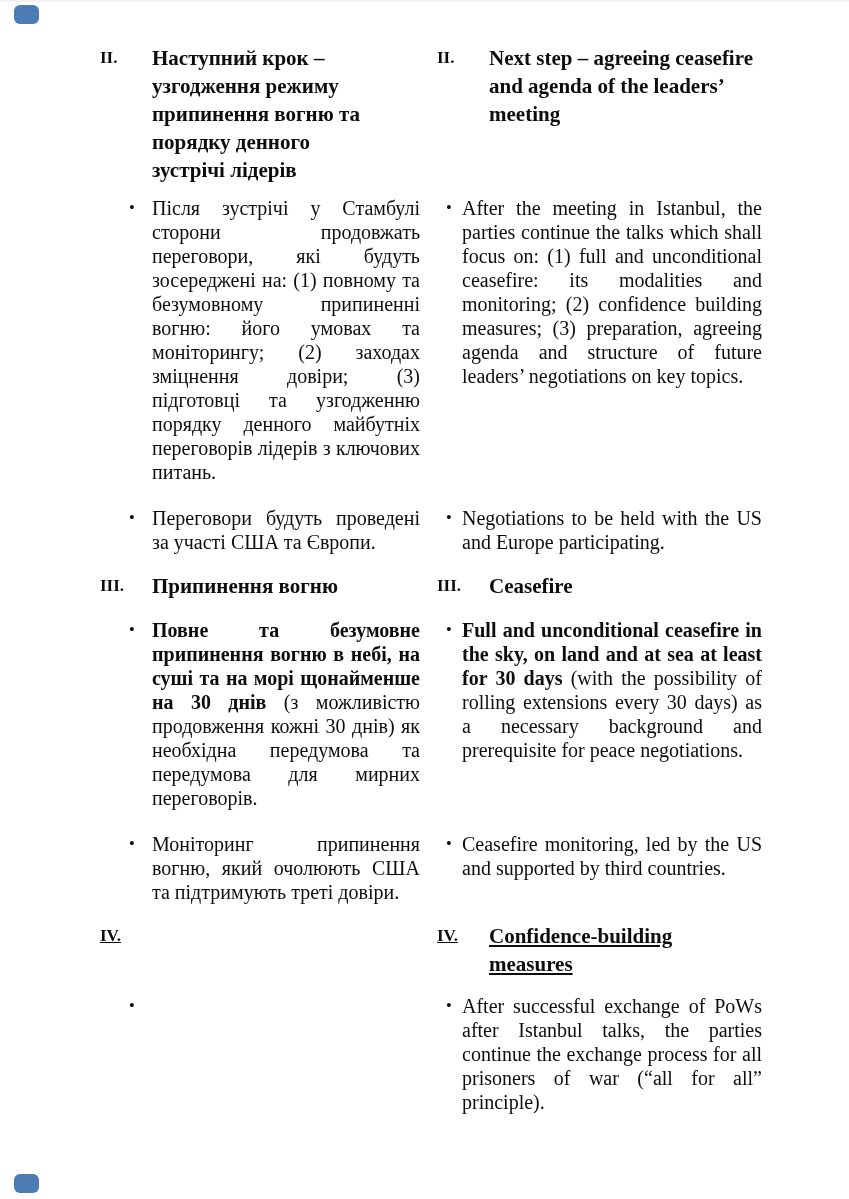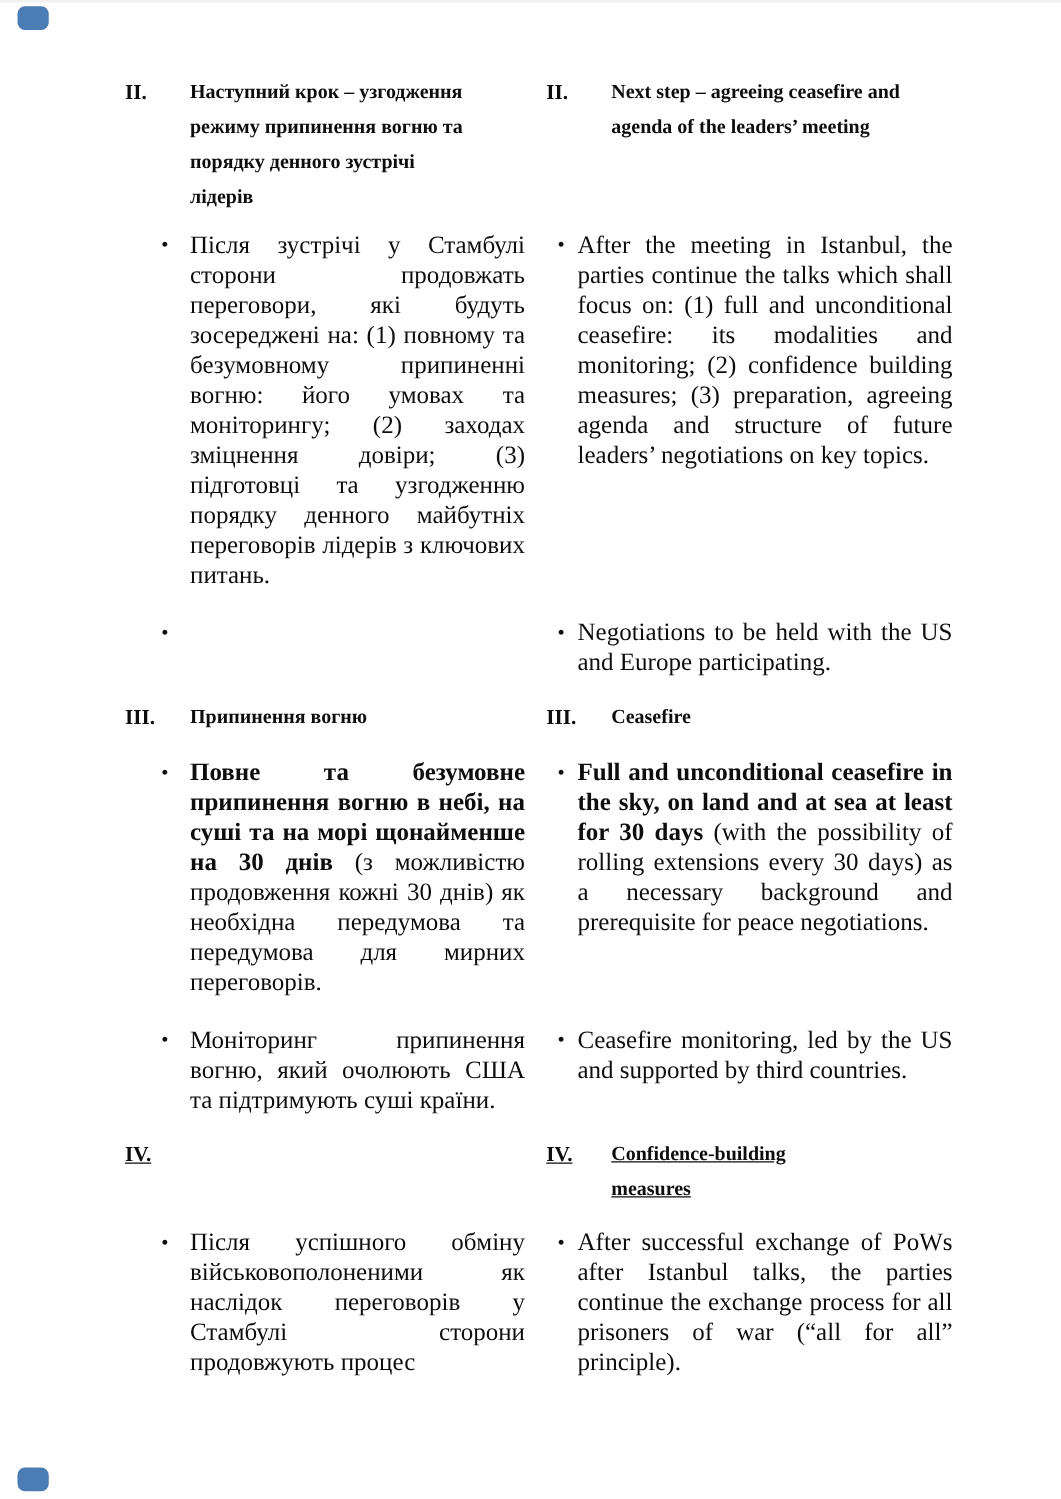--- a/index.html
+++ b/index.html
@@ -9,32 +9,32 @@
     font-family:"Liberation Serif", "DejaVu Serif", serif;
     color:#0d0d0d;
     overflow:hidden;
     position:relative;
   }
   .hairline { position:absolute; top:0; left:0; width:849px; height:2px; background:#f1f1f1; }
   .corner-fragment { position:absolute; width:25px; height:19px; border-radius:6px; }
   .corner-fragment.top { left:14px; top:5px; }
   .corner-fragment.bottom { left:14px; top:1174px; }
 
-  .page { position:absolute; left:0; top:0; width:849px; height:1199px; padding:60px 0 0 100px; box-sizing:border-box; }
+  .page { position:absolute; left:0; top:0; width:849px; height:1199px; padding:44px 0 0 100px; box-sizing:border-box; }
 
   .row { display:flex; align-items:flex-start; }
   .col-left  { width:320px; flex:none; display:flex; align-items:flex-start; }
   .col-right { width:325px; flex:none; margin-left:17px; display:flex; align-items:flex-start; }
 
   .numeral {
     width:52px; flex:none;
     font-weight:bold; font-size:17px; line-height:28px;
   }
   .heading {
-    margin:0; font-weight:bold; font-size:16px; line-height:28px;
+    margin:0; font-weight:bold; font-size:21px; line-height:28px;
   }
   .heading.hl  { max-width:232px; }
   .heading.hr-wide   { max-width:273px; }
   .heading.hr-narrow { max-width:200px; }
 
   .dot-l { width:52px; flex:none; box-sizing:border-box; padding-left:29px; font-size:16.5px; line-height:24px; }
   .dot-r { width:25px; flex:none; box-sizing:border-box; padding-left:9px;  font-size:16.5px; line-height:24px; }
 
   .btext {
     margin:0; font-size:20px; line-height:24px;
@@ -76,20 +76,21 @@
     </div>
     <div class="col-right">
       <span class="dot-r">•</span>
       <p class="btext br">After the meeting in Istanbul, the parties continue the talks which shall focus on: (1) full and unconditional ceasefire: its modalities and monitoring; (2) confidence building measures; (3) preparation, agreeing agenda and structure of future leaders’ negotiations on key topics.</p>
     </div>
   </div>
 
   <div class="row mb18">
     <div class="col-left">
       <span class="dot-l">•</span>
+      <p class="btext bl">Переговори будуть проведені за участі США та Європи.</p>
     </div>
     <div class="col-right">
       <span class="dot-r">•</span>
       <p class="btext br">Negotiations to be held with the US and Europe participating.</p>
     </div>
   </div>
 
   <div class="row mb18">
     <div class="col-left">
       <span class="numeral">III.</span>
@@ -108,42 +109,41 @@
     </div>
     <div class="col-right">
       <span class="dot-r">•</span>
       <p class="btext br"><strong>Full and unconditional ceasefire in the sky, on land and at sea at least for 30 days</strong><span> (with the possibility of rolling extensions every 30 days) as a necessary background and prerequisite for peace negotiations.</span></p>
     </div>
   </div>
 
   <div class="row mb18">
     <div class="col-left">
       <span class="dot-l">•</span>
-      <p class="btext bl">Моніторинг припинення вогню, який очолюють США та підтримують суші країни.</p>
+      <p class="btext bl">Моніторинг припинення вогню, який очолюють США та підтримують треті довіри.</p>
     </div>
     <div class="col-right">
       <span class="dot-r">•</span>
       <p class="btext br">Ceasefire monitoring, led by the US and supported by third countries.</p>
     </div>
   </div>
 
   <div class="row mb16">
     <div class="col-left">
       <span class="numeral">IV.</span>
     </div>
     <div class="col-right">
       <span class="numeral">IV.</span>
       <h2 class="heading hr-narrow">Confidence-building measures</h2>
     </div>
   </div>
 
   <div class="row">
     <div class="col-left">
       <span class="dot-l">•</span>
-      <p class="btext bl">Після успішного обміну військовополоненими як наслідок переговорів у Стамбулі сторони продовжують процес</p>
     </div>
     <div class="col-right">
       <span class="dot-r">•</span>
       <p class="btext br">After successful exchange of PoWs after Istanbul talks, the parties continue the exchange process for all prisoners of war (“all for all” principle).</p>
     </div>
   </div>
 
 </div>
 
 </body></html>

